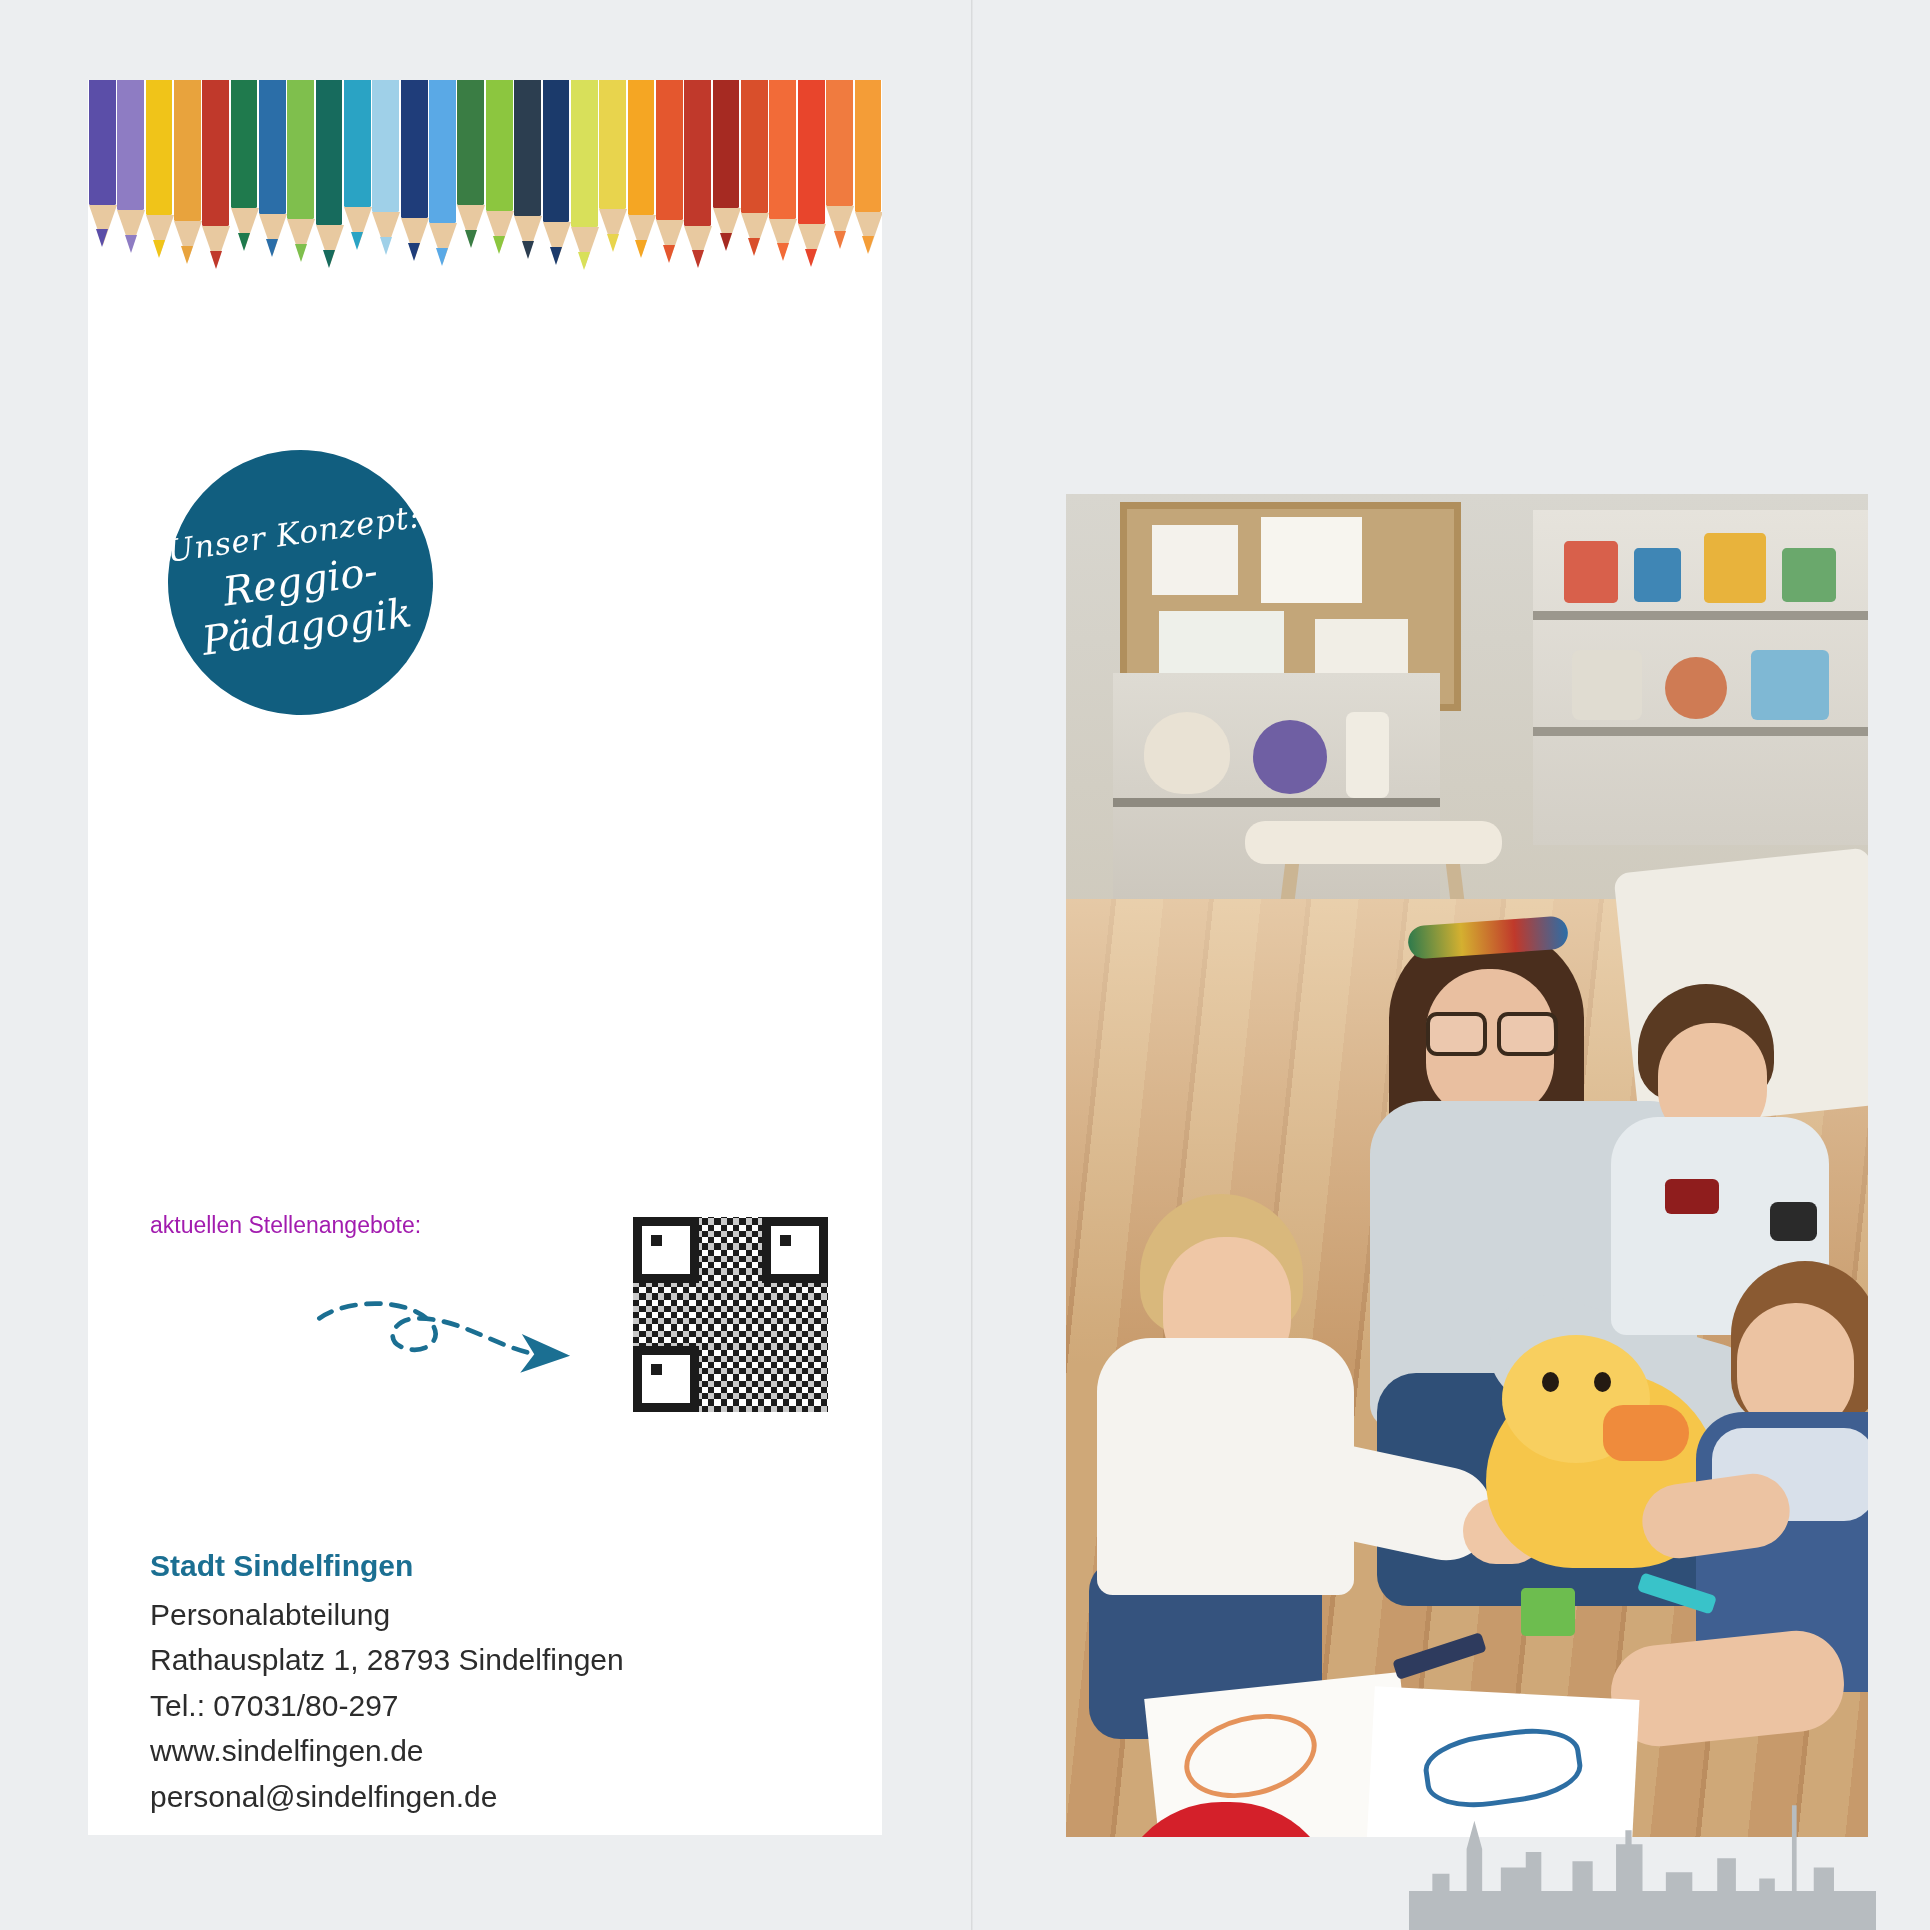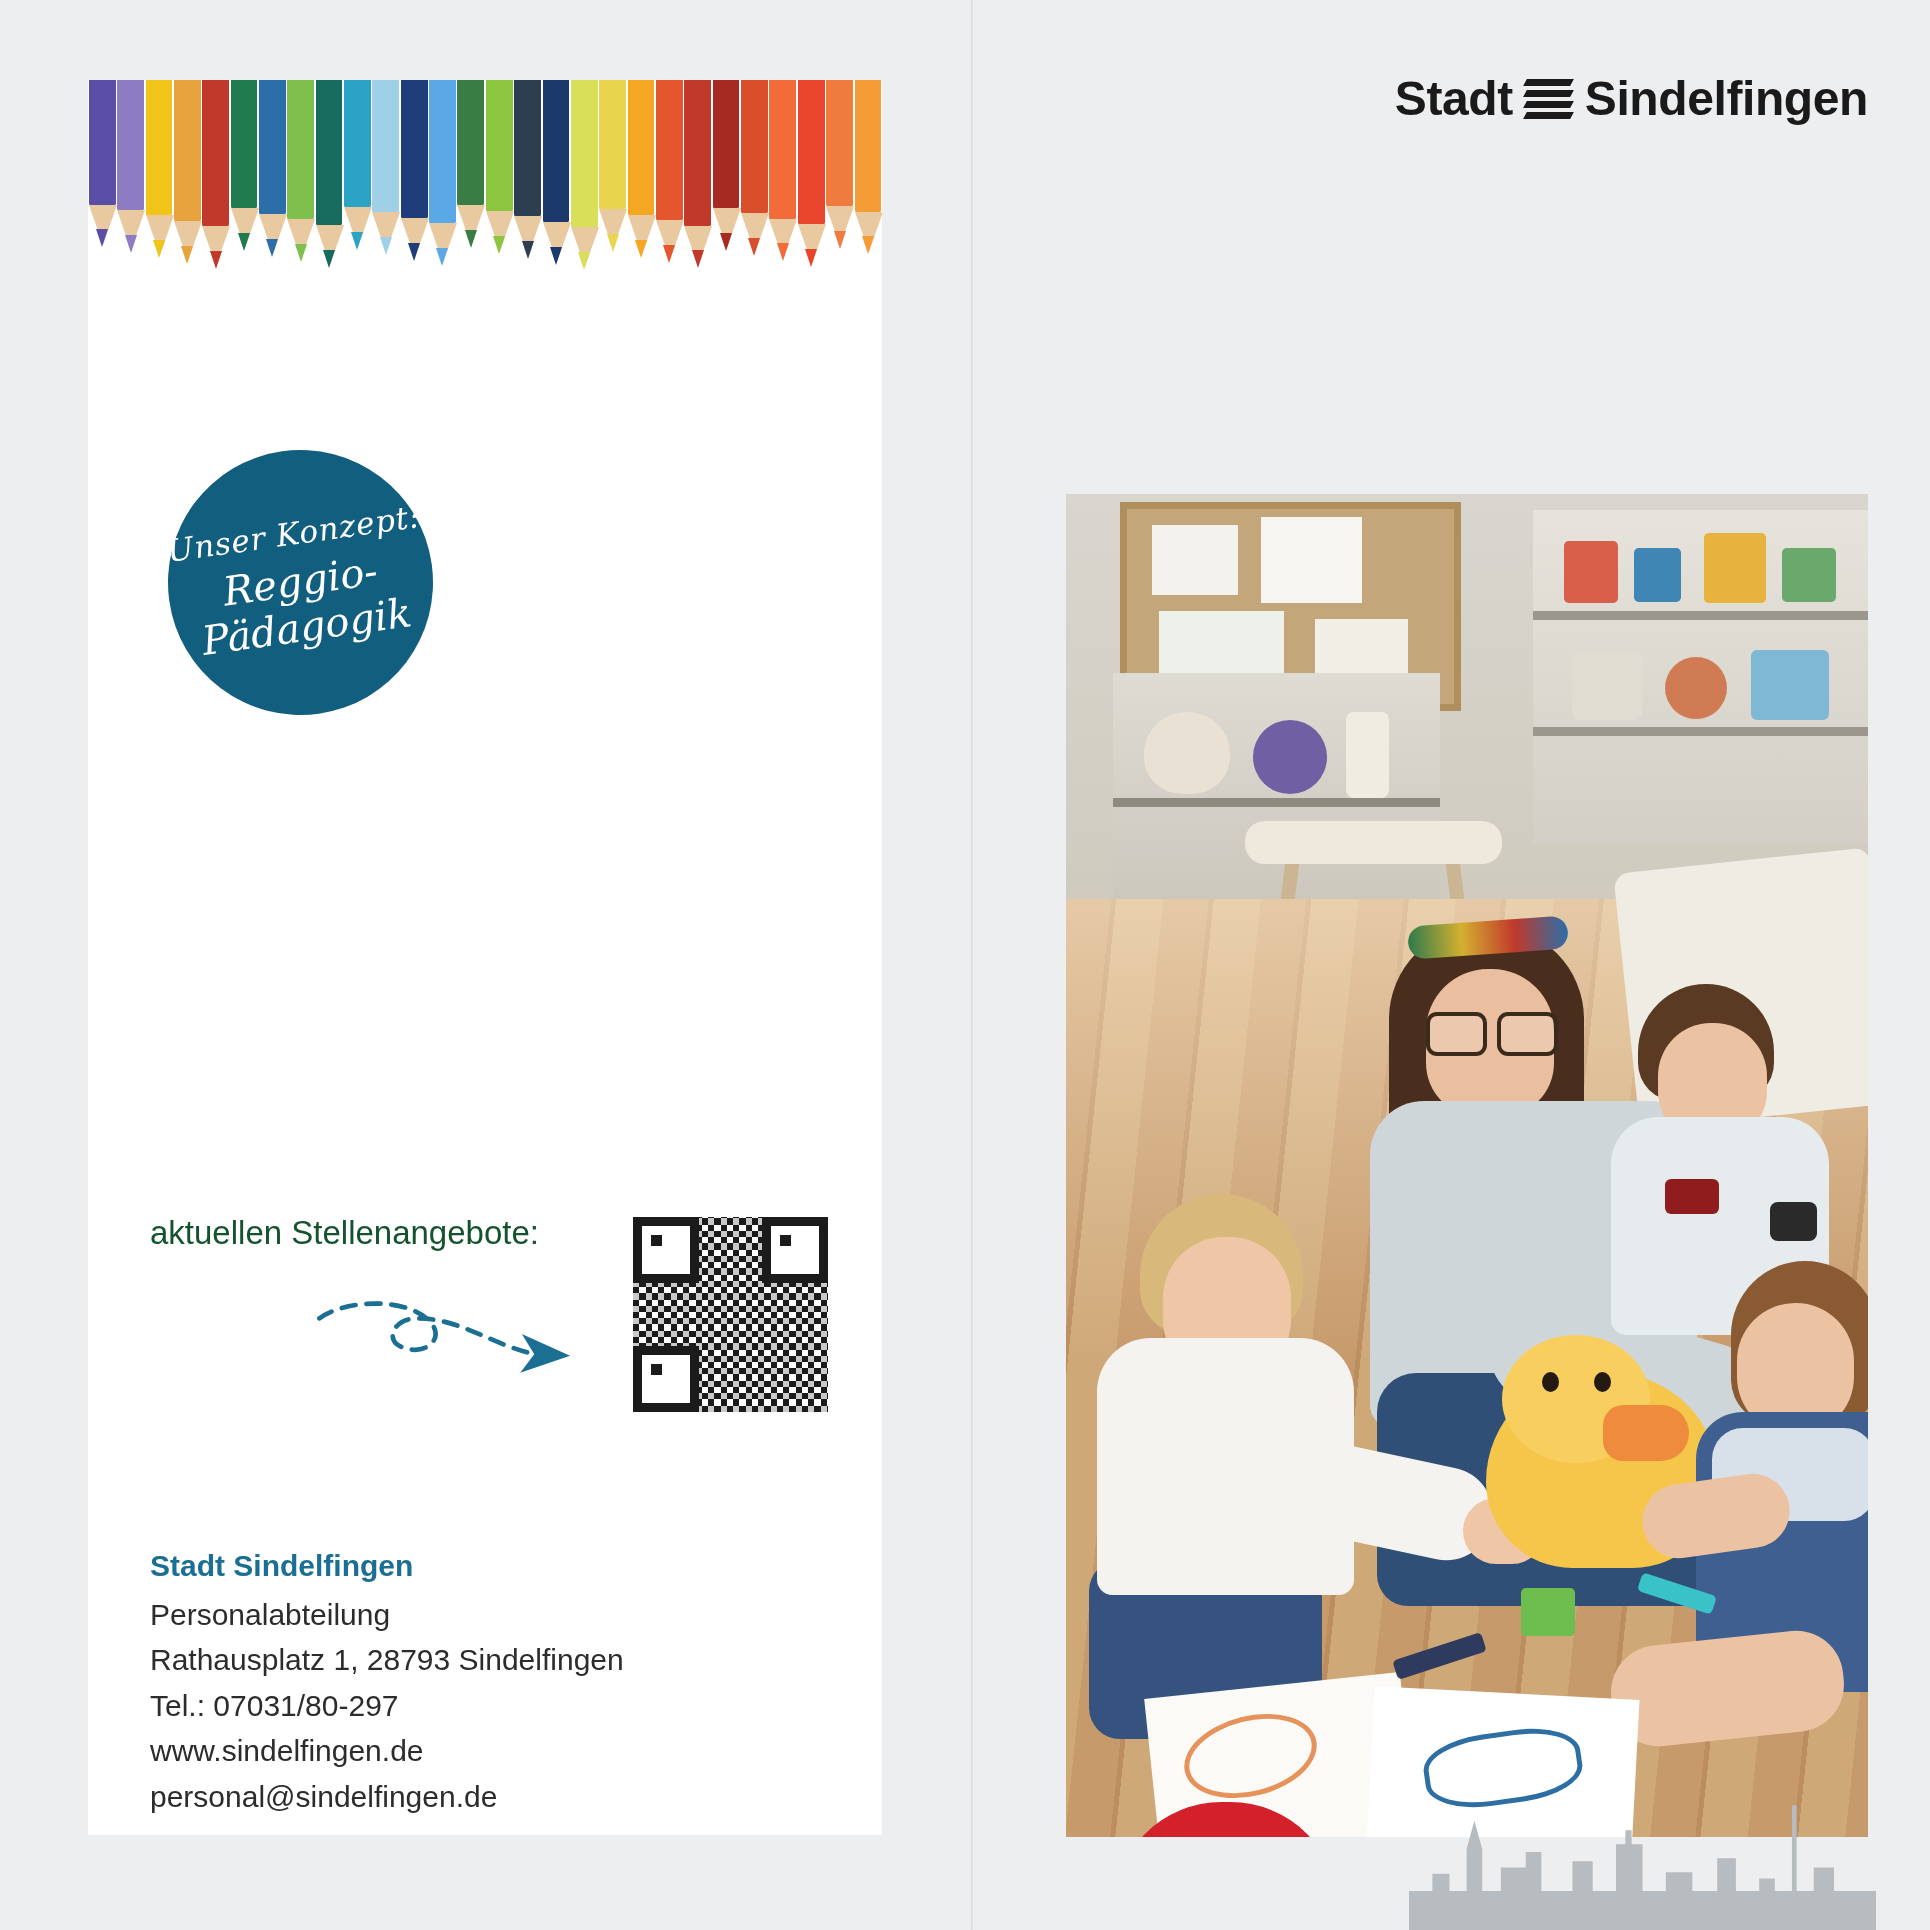--- a/index.html
+++ b/index.html
@@ -129,22 +129,22 @@
     left: 62px;
     top: 1129px;
     width: 685px;
   }
   .qr-text-1 {
     font-size: 31px;
     color: #3d3d3d;
     line-height: 1.45;
   }
   .qr-text-2 {
-    font-size: 33px;
-    color: #14532d;
+    font-size: 23px;
+    color: #a21caf;
     line-height: 1.45;
   }
   .qr-arrow {
     position: absolute;
     left: 163px;
     top: 86px;
     width: 265px;
     height: 109px;
   }
   .qr-code {
@@ -589,30 +589,20 @@
       <div class="org">Stadt Sindelfingen</div>
       <div>Personalabteilung</div>
       <div>Rathausplatz 1, 28793 Sindelfingen</div>
       <div>Tel.: 07031/80-297</div>
       <div>www.sindelfingen.de</div>
       <div>personal@sindelfingen.de</div>
     </div>
 
   </div>
 
-  <div class="logo">
-    <span class="logo-word">Stadt</span>
-    <span class="logo-mark">
-        <i></i>
-        <i></i>
-        <i></i>
-        <i></i>
-      </span>
-    <span class="logo-word">Sindelfingen</span>
-  </div>
 
 
   <div class="photo">
     <div class="ph ph-wallwash"></div>
     <div class="ph ph-shelf-r"></div>
     <div class="ph ph-shelf-line1"></div>
     <div class="ph ph-shelf-line2"></div>
     <div class="ph ph-toy1"></div>
       <div class="ph ph-toy2"></div>
     <div class="ph ph-toy3"></div>

